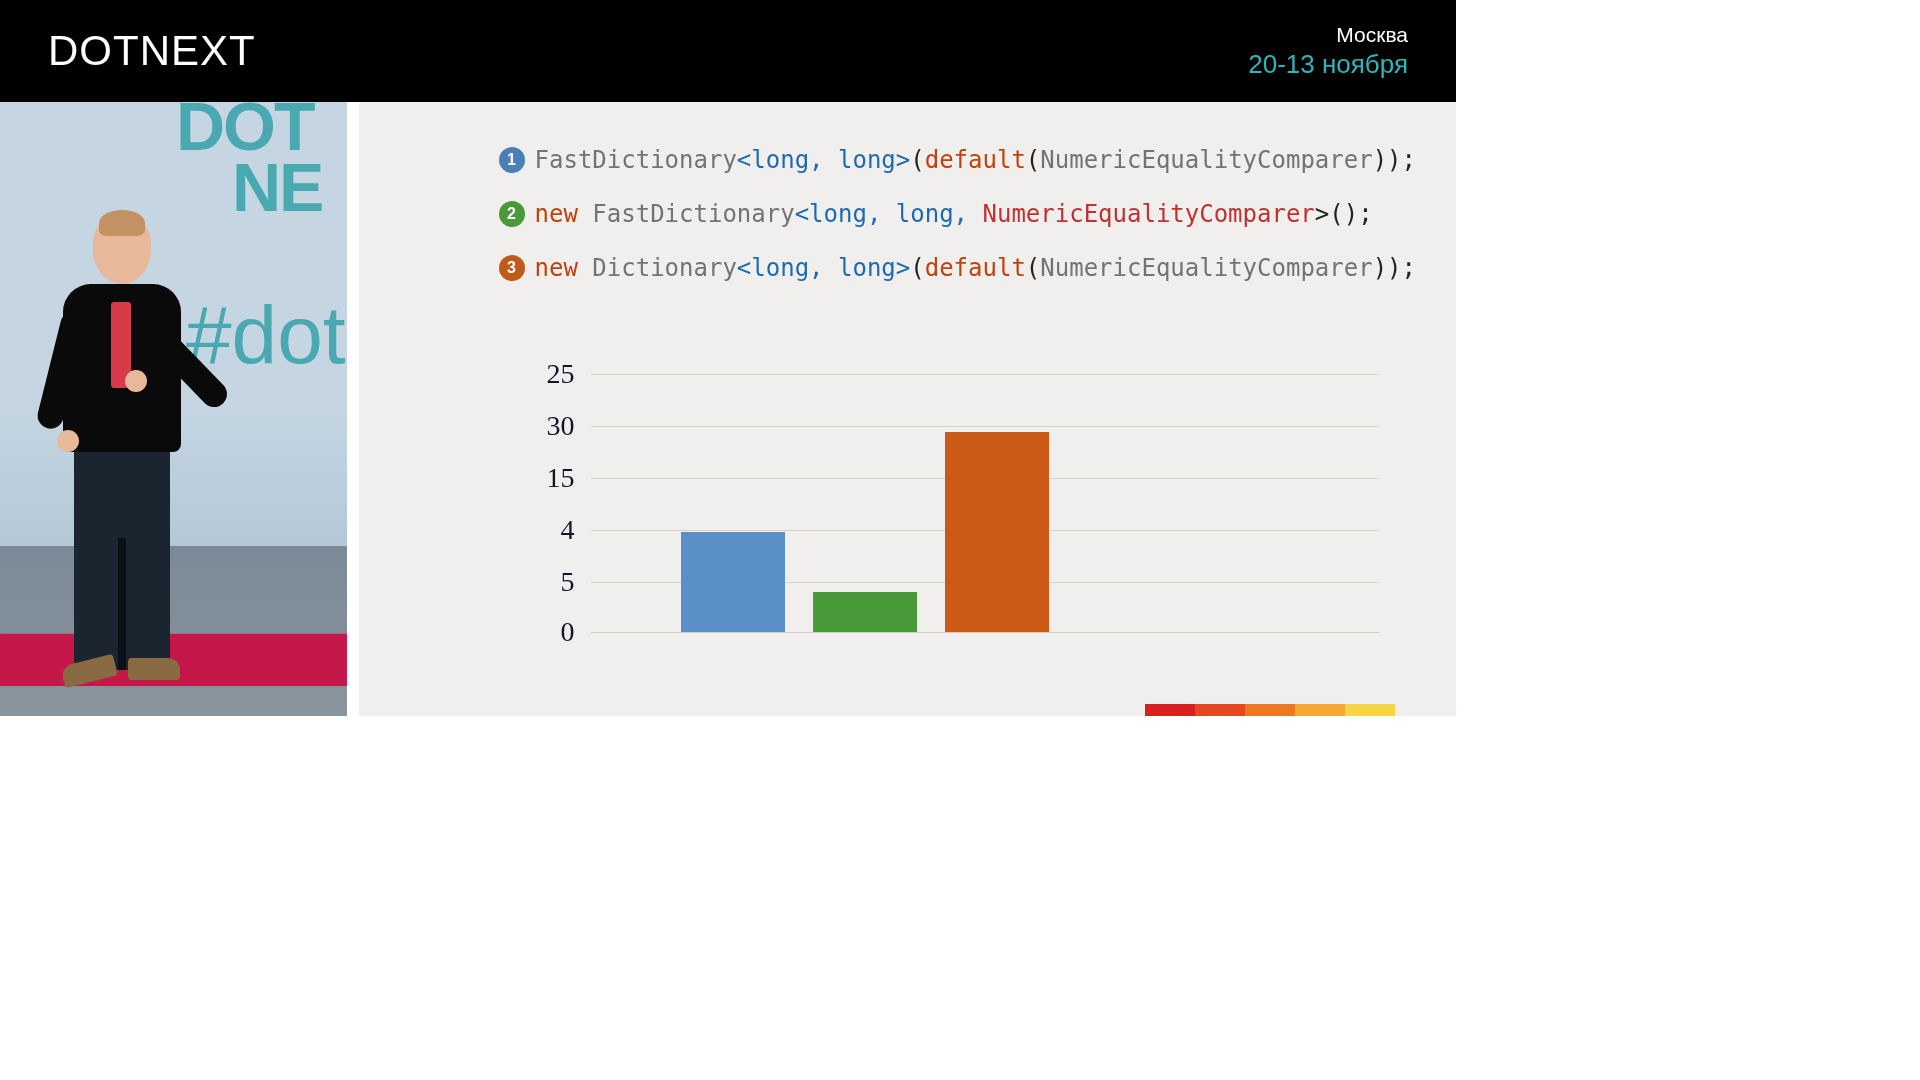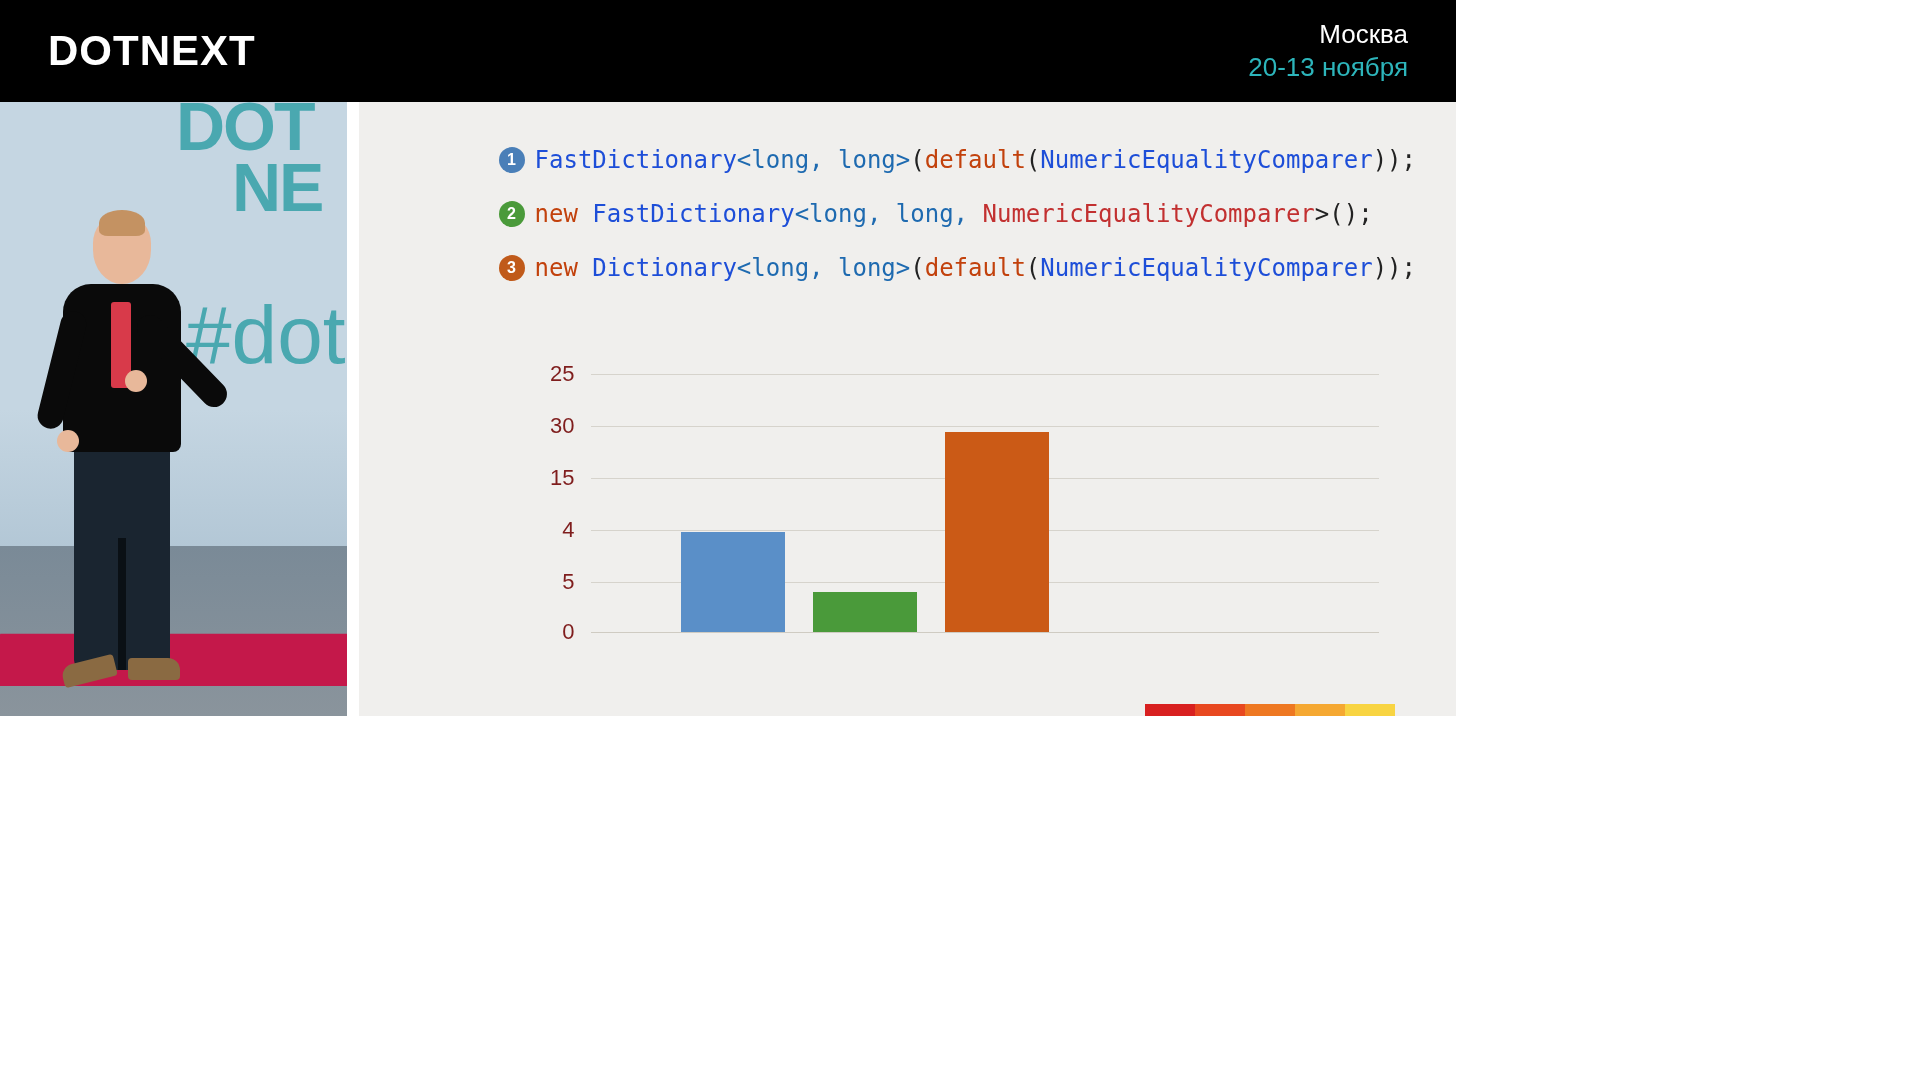--- a/index.html
+++ b/index.html
@@ -16,30 +16,30 @@
       height: 102px;
       background: #000000;
       display: flex;
       justify-content: space-between;
       align-items: center;
       padding: 0 48px;
     }
     .logo {
       color: #ffffff;
       font-size: 42px;
-      font-weight: 700;
+      font-weight: 400;
       letter-spacing: 1px;
       font-family: Arial, sans-serif;
     }
     .header-right {
       text-align: right;
     }
     .city {
       color: #ffffff;
-      font-size: 26px;
+      font-size: 21px;
       margin-bottom: 2px;
     }
     .date {
       color: #2db5bb;
       font-size: 26px;
     }
     .content {
       display: flex;
       height: 614px;
       gap: 12px;
@@ -156,21 +156,21 @@
       font-weight: 700;
       align-items: center;
       justify-content: center;
       flex-shrink: 0;
       font-family: sans-serif;
     }
     .b1 { background: #4a7fb8; }
     .b2 { background: #4a9a3a; }
     .b3 { background: #c05a1a; }
     .tok-kw { color: #c2410c; }
-    .tok-type { color: #1d4ed8; }
+    .tok-type { color: #737373; }
     .tok-type2 { color: #c23030; font-weight: 500; }
     .tok-gen { color: #1e6ab0; }
     .tok-plain { color: #222222; }
     .chart-area {
       position: absolute;
       top: 260px;
       left: 170px;
       width: 850px;
       height: 290px;
     }
@@ -178,23 +178,23 @@
       position: absolute;
       left: 0;
       top: 0;
       height: 100%;
       width: 56px;
     }
     .y-label {
       position: absolute;
       right: 10px;
       transform: translateY(-50%);
-      font-size: 22px;
-      color: #7f1d1d;
-      font-family: Liberation Sans, sans-serif;
+      font-size: 28px;
+      color: #0f172a;
+      font-family: Liberation Serif, serif;
     }
     .plot {
       position: absolute;
       left: 62px;
       top: 0;
       right: 0;
       bottom: 0;
     }
     .gridline {
       position: absolute;

